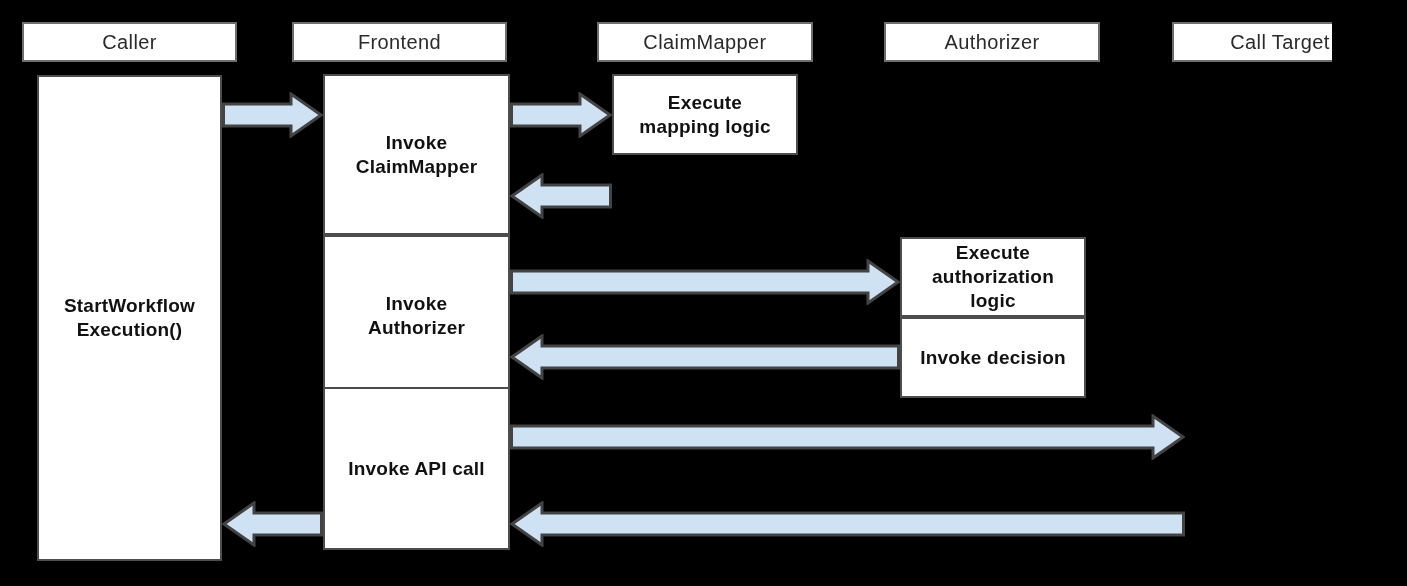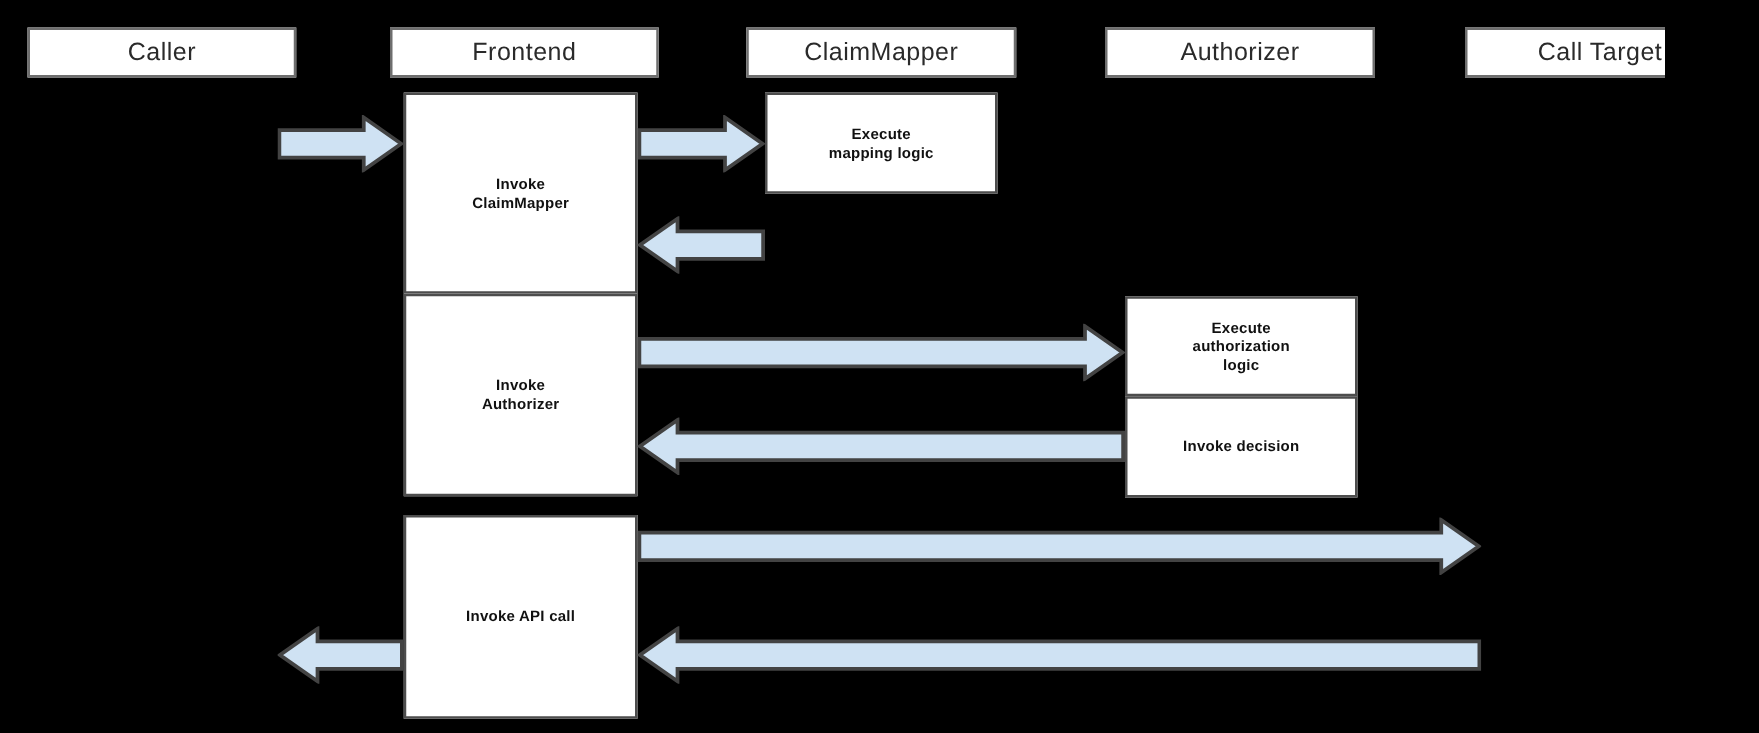--- a/index.html
+++ b/index.html
@@ -14,26 +14,26 @@
     display:flex;align-items:center;justify-content:center;
   }
   .actor-header span{
     font-size:20px;font-weight:400;color:#2a2a2a;letter-spacing:.4px;white-space:nowrap;
   }
   .abox{
     position:absolute;background:#fff;border:2px solid #4d4d4d;box-sizing:border-box;
     display:flex;align-items:center;justify-content:center;text-align:center;
   }
   .box-label{
-    font-size:12px;font-weight:bold;color:#111;line-height:1.25;
+    font-size:19px;font-weight:bold;color:#111;line-height:1.25;
     white-space:pre-line;letter-spacing:.2px;
   }
   .arrow{position:absolute;display:block;}
   .h-caller{left:22px;width:215px;}
-  .h-frontend{left:312px;width:215px;}
+  .h-frontend{left:292px;width:215px;}
   .h-claimmapper{left:597px;width:216px;}
   .h-authorizer{left:884px;width:216px;}
   .h-calltarget{left:1172px;width:216px;}
 </style>
 </head>
 <body>
 
 <div class="stage">
 
   <div class="actor-header h-caller">
@@ -45,30 +45,34 @@
   <div class="actor-header h-claimmapper">
     <span>ClaimMapper</span>
   </div>
   <div class="actor-header h-authorizer">
     <span>Authorizer</span>
   </div>
   <div class="actor-header h-calltarget">
     <span>Call Target</span>
   </div>
 
+  <div class="abox" style="left:37px;top:75px;width:185px;height:486px">
+    <div class="box-label">StartWorkflow
+Execution()</div>
+  </div>
 
   <div class="abox" style="left:323px;top:74px;width:187px;height:161px">
     <div class="box-label">Invoke
 ClaimMapper</div>
   </div>
   <div class="abox" style="left:323px;top:235px;width:187px;height:162px">
     <div class="box-label">Invoke
 Authorizer</div>
   </div>
-  <div class="abox" style="left:323px;top:412px;width:187px;height:163px">
+  <div class="abox" style="left:323px;top:387px;width:187px;height:163px">
     <div class="box-label">Invoke API call</div>
   </div>
 
   <div class="abox" style="left:612px;top:74px;width:186px;height:81px">
     <div class="box-label">Execute
 mapping logic</div>
   </div>
 
   <div class="abox" style="left:900px;top:237px;width:186px;height:80px">
     <div class="box-label">Execute

